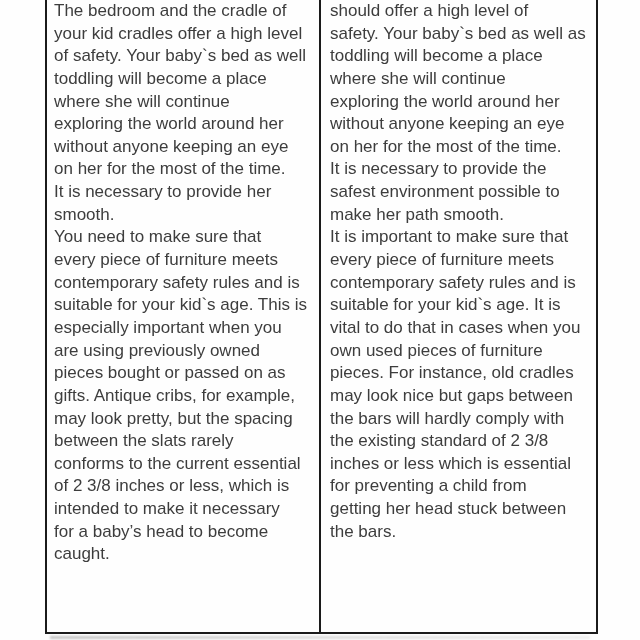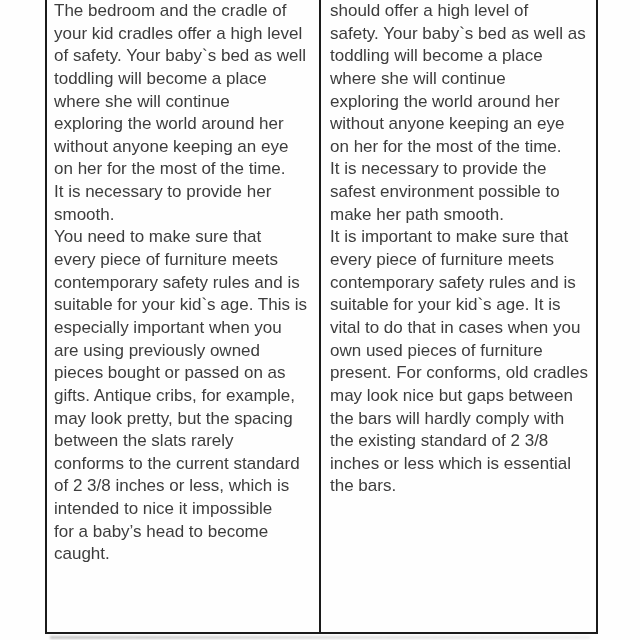--- a/index.html
+++ b/index.html
@@ -83,45 +83,47 @@
         <div class="line">You need to make sure that</div>
         <div class="line">every piece of furniture meets</div>
         <div class="line">contemporary safety rules and is</div>
         <div class="line">suitable for your kid`s age. This is</div>
         <div class="line">especially important when you</div>
         <div class="line">are using previously owned</div>
         <div class="line">pieces bought or passed on as</div>
         <div class="line">gifts. Antique cribs, for example,</div>
         <div class="line">may look pretty, but the spacing</div>
         <div class="line">between the slats rarely</div>
-        <div class="line">conforms to the current standard</div>
+        <div class="line">conforms to the current essential</div>
         <div class="line">of 2 3/8 inches or less, which is</div>
-        <div class="line">intended to nice it impossible</div>
+        <div class="line">intended to make it necessary</div>
         <div class="line">for a baby’s head to become</div>
         <div class="line">caught.</div>
       </div>
     <div class="cell cell-right">
         <div class="line">should offer a high level of</div>
         <div class="line">safety. Your baby`s bed as well as</div>
         <div class="line">toddling will become a place</div>
         <div class="line">where she will continue</div>
         <div class="line">exploring the world around her</div>
         <div class="line">without anyone keeping an eye</div>
         <div class="line">on her for the most of the time.</div>
         <div class="line">It is necessary to provide the</div>
         <div class="line">safest environment possible to</div>
         <div class="line">make her path smooth.</div>
         <div class="line">It is important to make sure that</div>
         <div class="line">every piece of furniture meets</div>
         <div class="line">contemporary safety rules and is</div>
         <div class="line">suitable for your kid`s age. It is</div>
         <div class="line">vital to do that in cases when you</div>
         <div class="line">own used pieces of furniture</div>
-        <div class="line">present. For conforms, old cradles</div>
+        <div class="line">pieces. For instance, old cradles</div>
         <div class="line">may look nice but gaps between</div>
         <div class="line">the bars will hardly comply with</div>
         <div class="line">the existing standard of 2 3/8</div>
         <div class="line">inches or less which is essential</div>
+        <div class="line">for preventing a child from</div>
+        <div class="line">getting her head stuck between</div>
         <div class="line">the bars.</div>
       </div>
   </div>
   <div class="next-row-hint"></div>
 </div>
 
 </body></html>

